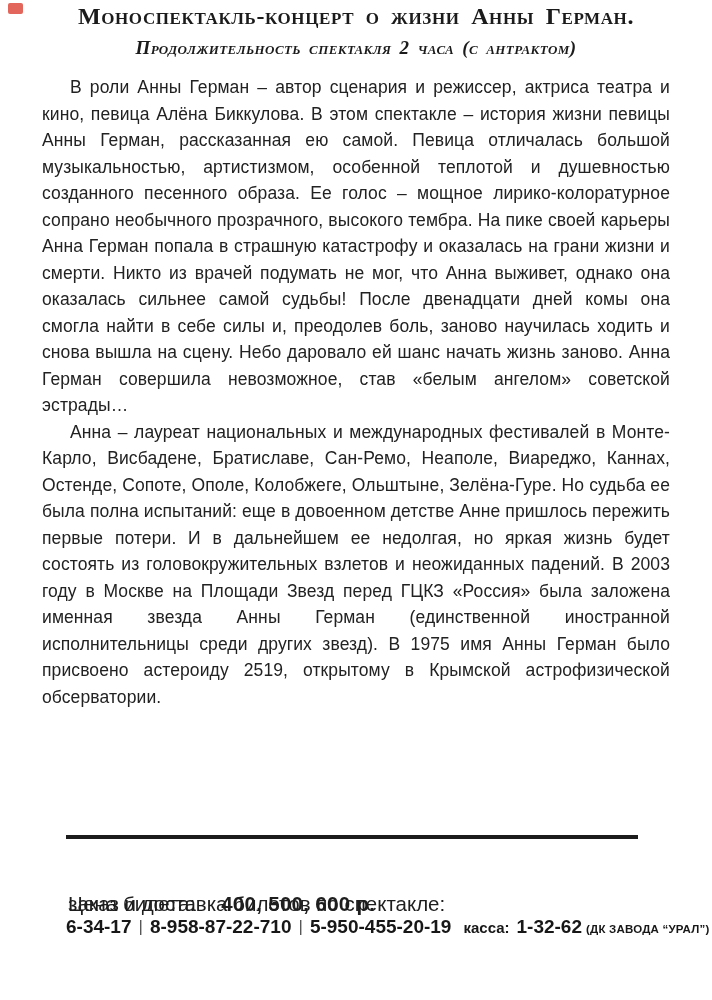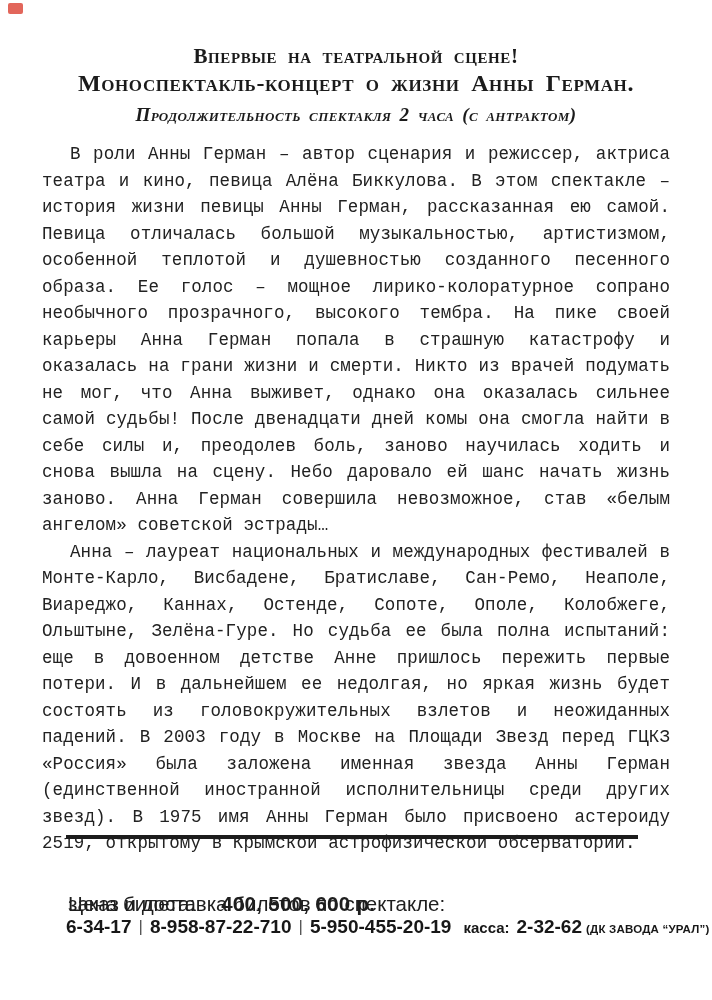--- a/index.html
+++ b/index.html
@@ -79,21 +79,20 @@
     width: 628px;
     text-align: justify;
     font-size: 17.5px;
     line-height: 26.5px;
     letter-spacing: 0.1px;
     color: #222222;
   }
   main p {
     margin: 0;
     text-indent: 28px;
-    font-family: Liberation Mono, monospace;
   }
   .rule {
     position: absolute;
     left: 66px;
     top: 835px;
     width: 572px;
     height: 4px;
     background: #1c1c1c;
   }
   .price-line {
@@ -147,35 +146,34 @@
   }
 </style>
 </head>
 <body>
 
 <div class="page">
 
   <div class="corner-mark"></div>
 
   <header>
-    <div class="announcement">Впервые на театральной сцене!</div>
     <div class="subannouncement">Моноспектакль-концерт о жизни Анны Герман.</div>
     <div class="duration">Продолжительность спектакля 2 часа (с антрактом)</div>
   </header>
 
   <main>
     <p>В роли Анны Герман – автор сценария и режиссер, актриса театра и кино, певица Алёна Биккулова. В этом спектакле – история жизни певицы Анны Герман, рассказанная ею самой. Певица отличалась большой музыкальностью, артистизмом, особенной теплотой и душевностью созданного песенного образа. Ее голос – мощное лирико-колоратурное сопрано необычного прозрачного, высокого тембра. На пике своей карьеры Анна Герман попала в страшную катастрофу и оказалась на грани жизни и смерти. Никто из врачей подумать не мог, что Анна выживет, однако она оказалась сильнее самой судьбы! После двенадцати дней комы она смогла найти в себе силы и, преодолев боль, заново научилась ходить и снова вышла на сцену. Небо даровало ей шанс начать жизнь заново. Анна Герман совершила невозможное, став «белым ангелом» советской эстрады…</p>
     <p>Анна – лауреат национальных и международных фестивалей в Монте-Карло, Висбадене, Братиславе, Сан-Ремо, Неаполе, Виареджо, Каннах, Остенде, Сопоте, Ополе, Колобжеге, Ольштыне, Зелёна-Гуре. Но судьба ее была полна испытаний: еще в довоенном детстве Анне пришлось пережить первые потери. И в дальнейшем ее недолгая, но яркая жизнь будет состоять из головокружительных взлетов и неожиданных падений. В 2003 году в Москве на Площади Звезд перед ГЦКЗ «Россия» была заложена именная звезда Анны Герман (единственной иностранной исполнительницы среди других звезд). В 1975 имя Анны Герман было присвоено астероиду 2519, открытому в Крымской астрофизической обсерватории.</p>
   </main>
 
   <div class="rule"></div>
 
   <div class="price-line">
     <span>Цена билета:</span><span class="price-value">400, 500, 600 р.</span>
   </div>
 
   <div class="order-line">заказ и доставка билетов по спектакле:</div>
 
   <div class="phones-line">
-    <span>6-34-17</span><span class="phone-sep">|</span><span>8-958-87-22-710</span><span class="phone-sep">|</span><span>5-950-455-20-19</span><span class="box-office-label">касса:</span><span class="box-office-phone">2-32-62</span><span class="box-office-note">(ДК ЗАВОДА “УРАЛ”)</span>
+    <span>6-34-17</span><span class="phone-sep">|</span><span>8-958-87-22-710</span><span class="phone-sep">|</span><span>5-950-455-20-19</span><span class="box-office-label">касса:</span><span class="box-office-phone">1-32-62</span><span class="box-office-note">(ДК ЗАВОДА “УРАЛ”)</span>
   </div>
 
 </div>
 
 </body></html>

